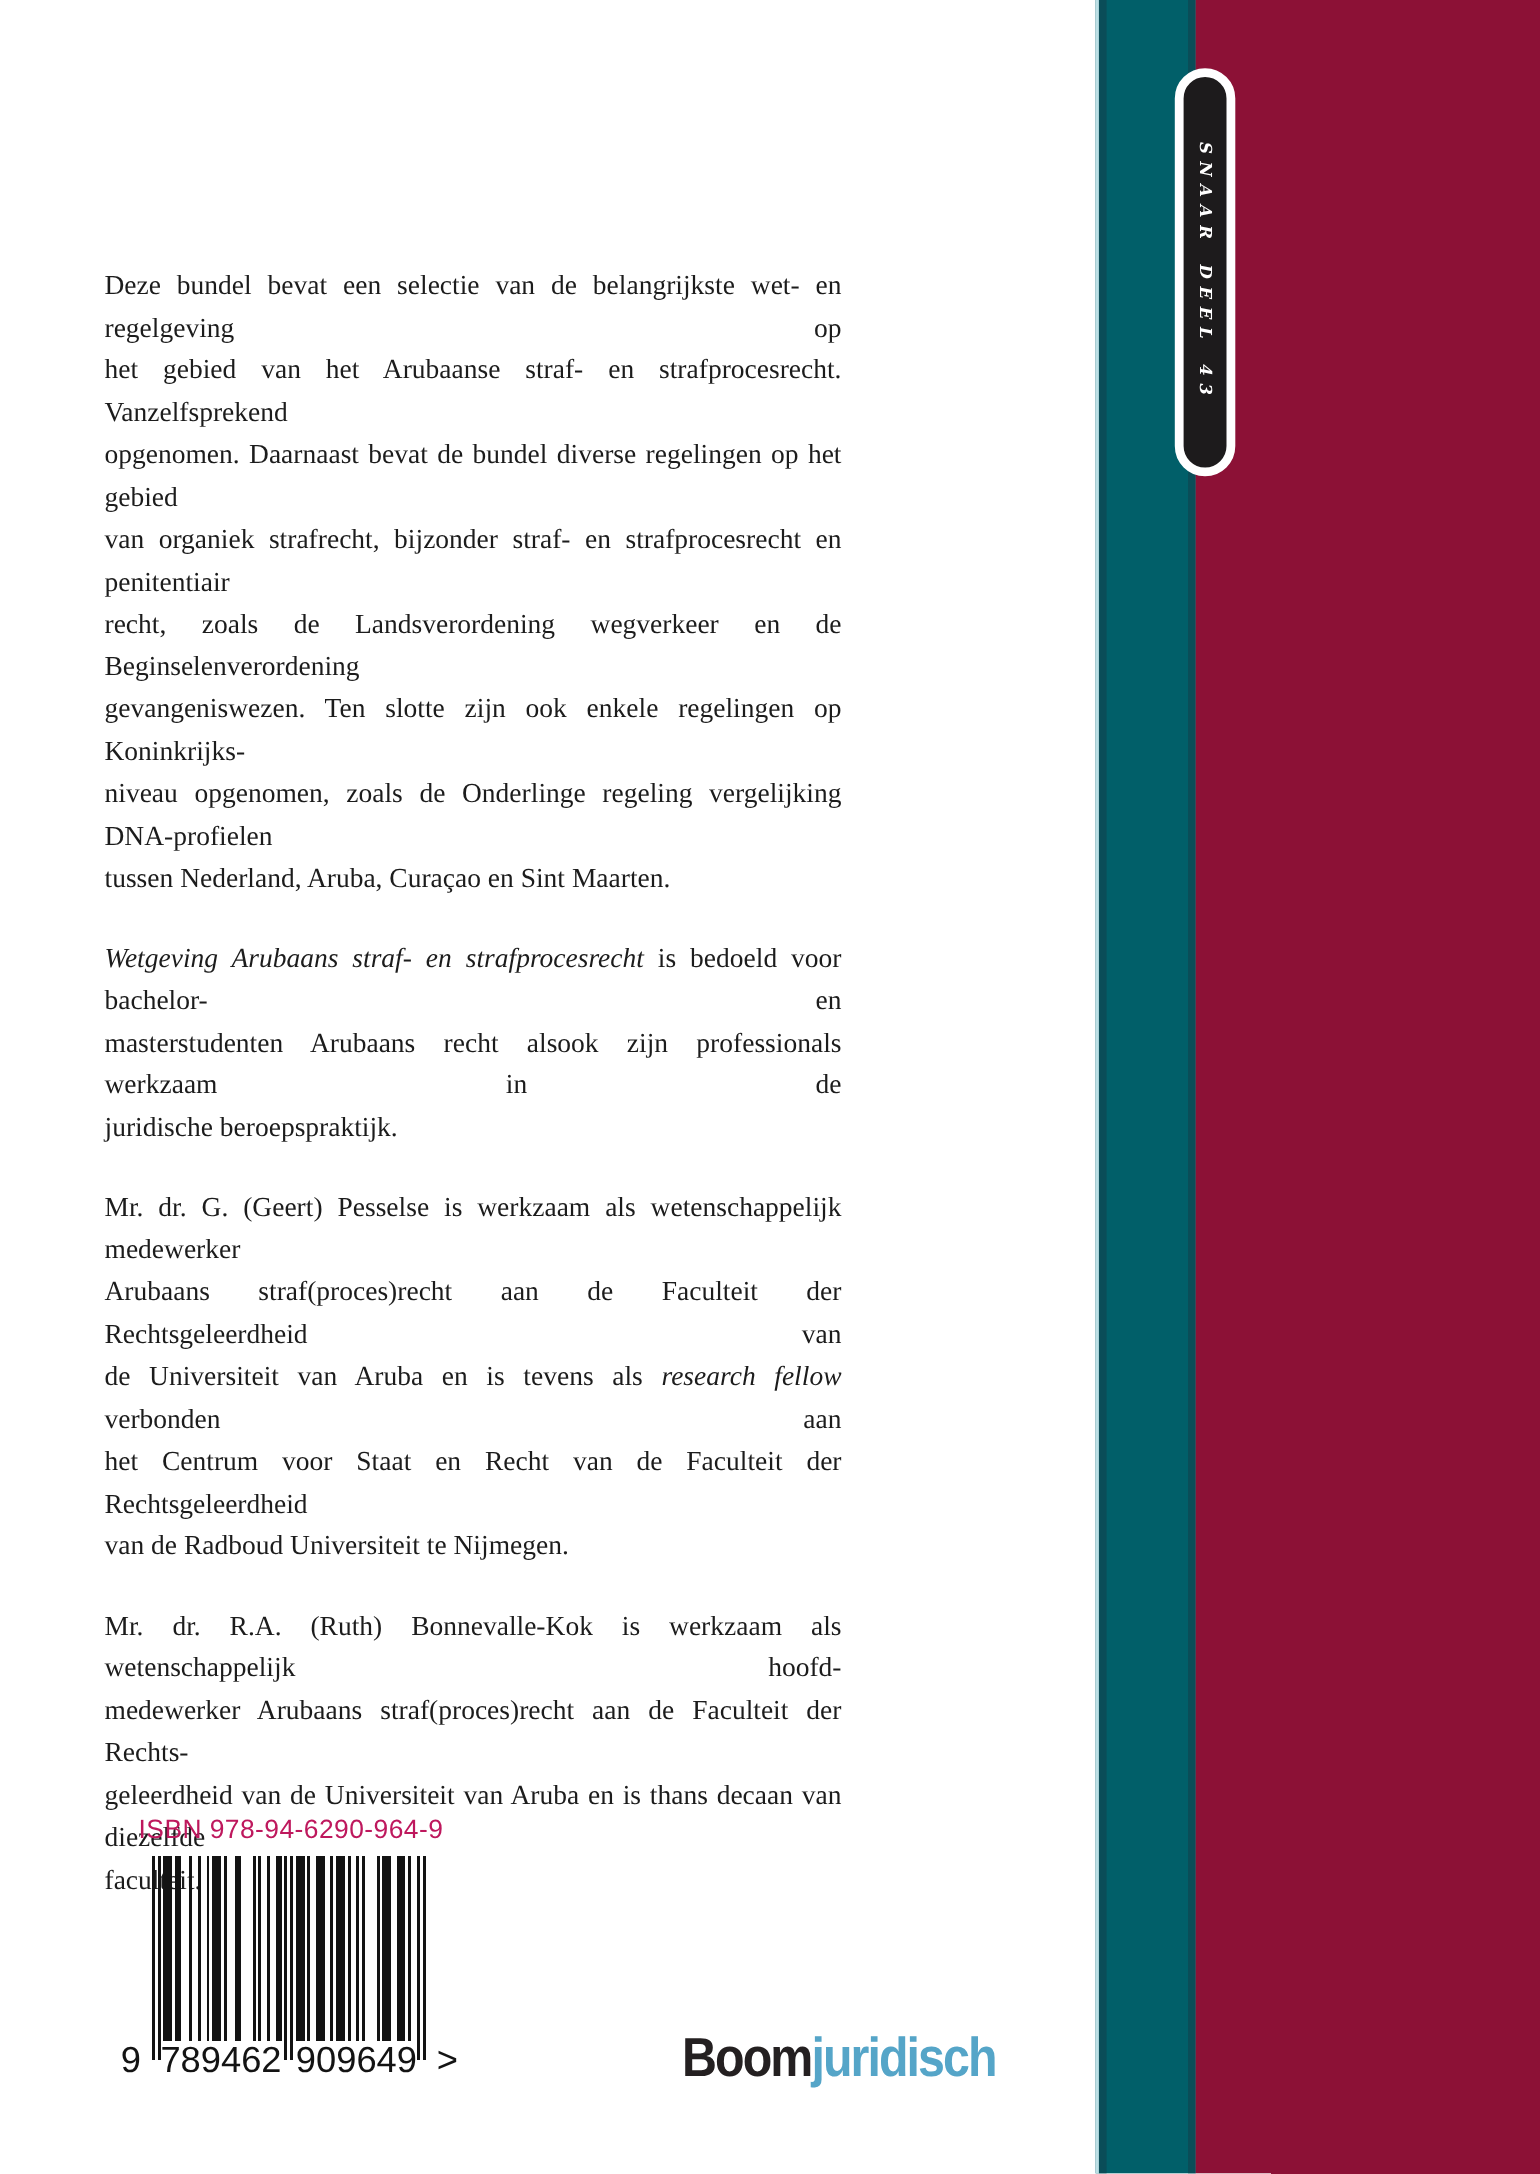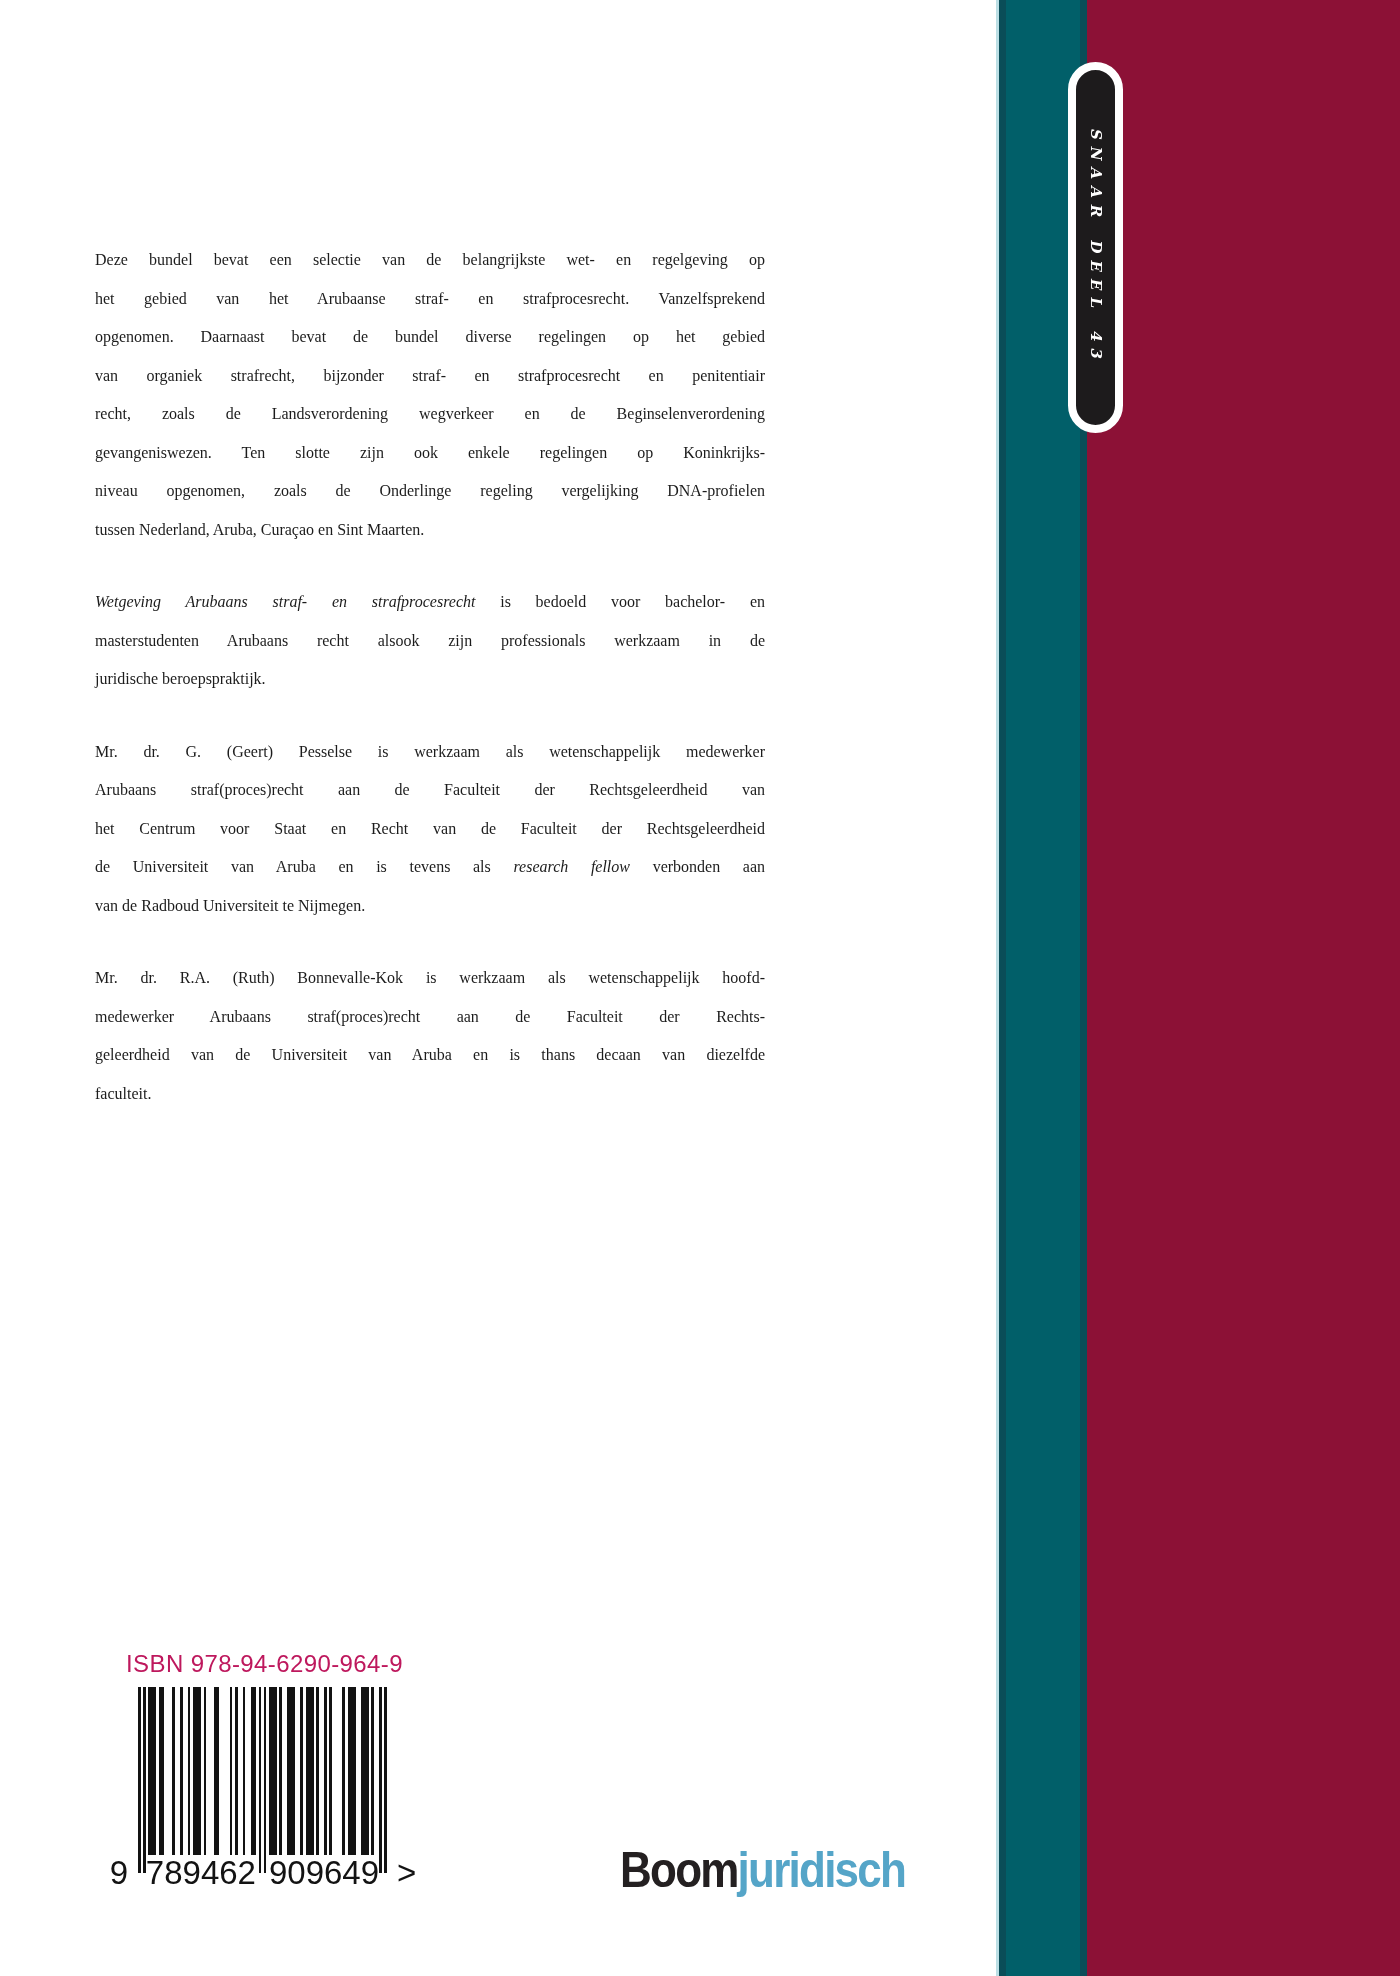--- a/index.html
+++ b/index.html
@@ -6,21 +6,21 @@
   body{
     width:1400px;height:1976px;position:relative;overflow:hidden;
     background:#ffffff;
     font-family:"Liberation Serif","DejaVu Serif",serif;
   }
   .page{position:absolute;inset:0;}
 
   
   .text-block{
     position:absolute;left:95px;top:241px;width:670px;
-    font-size:16px;line-height:38.5px;color:var(--body-text,#1c1c1c);
+    font-size:25px;line-height:38.5px;color:var(--body-text,#1c1c1c);
   }
   .para + .para{margin-top:34px;}
   .line{text-align:justify;text-align-last:justify;text-justify:inter-word;}
   .line.last{text-align-last:left;font-family:Liberation Serif, serif;}
   .it{font-style:italic;}
 
   
   .stripe-teal{
     position:absolute;left:996px;top:0;width:91px;height:100%;
     background:var(--spine-teal,#015f69);
@@ -83,22 +83,22 @@
         <div class="line last"><span>tussen Nederland, Aruba, Curaçao en Sint Maarten.</span></div>
       </div>
       <div class="para">
         <div class="line"><span class="it">Wetgeving Arubaans straf- en strafprocesrecht</span><span> is bedoeld voor bachelor- en</span></div>
         <div class="line"><span>masterstudenten Arubaans recht alsook zijn professionals werkzaam in de</span></div>
         <div class="line last"><span>juridische beroepspraktijk.</span></div>
       </div>
       <div class="para">
         <div class="line"><span>Mr. dr. G. (Geert) Pesselse is werkzaam als wetenschappelijk medewerker</span></div>
         <div class="line"><span>Arubaans straf(proces)recht aan de Faculteit der Rechtsgeleerdheid van</span></div>
+        <div class="line"><span>de Universiteit van Aruba en is tevens als </span><span class="it">research fellow</span><span> verbonden aan</span></div>
         <div class="line"><span>het Centrum voor Staat en Recht van de Faculteit der Rechtsgeleerdheid</span></div>
-        <div class="line"><span>de Universiteit van Aruba en is tevens als </span><span class="it">research fellow</span><span> verbonden aan</span></div>
         <div class="line last"><span>van de Radboud Universiteit te Nijmegen.</span></div>
       </div>
       <div class="para">
         <div class="line"><span>Mr. dr. R.A. (Ruth) Bonnevalle-Kok is werkzaam als wetenschappelijk hoofd-</span></div>
         <div class="line"><span>medewerker Arubaans straf(proces)recht aan de Faculteit der Rechts-</span></div>
         <div class="line"><span>geleerdheid van de Universiteit van Aruba en is thans decaan van diezelfde</span></div>
         <div class="line last"><span>faculteit.</span></div>
       </div>
     </div>
 

